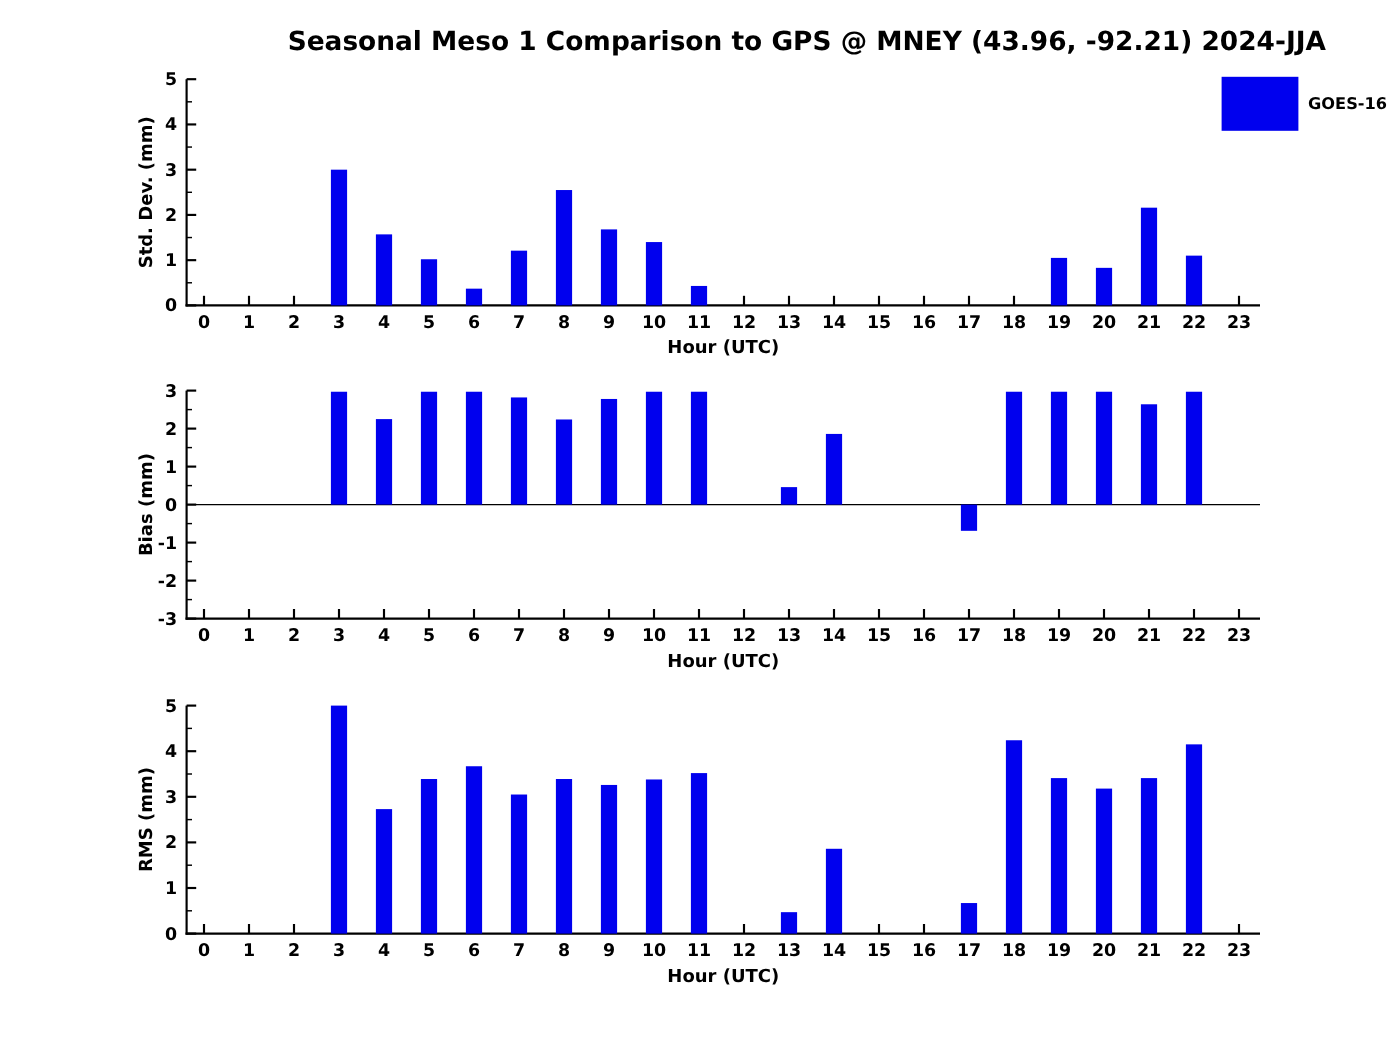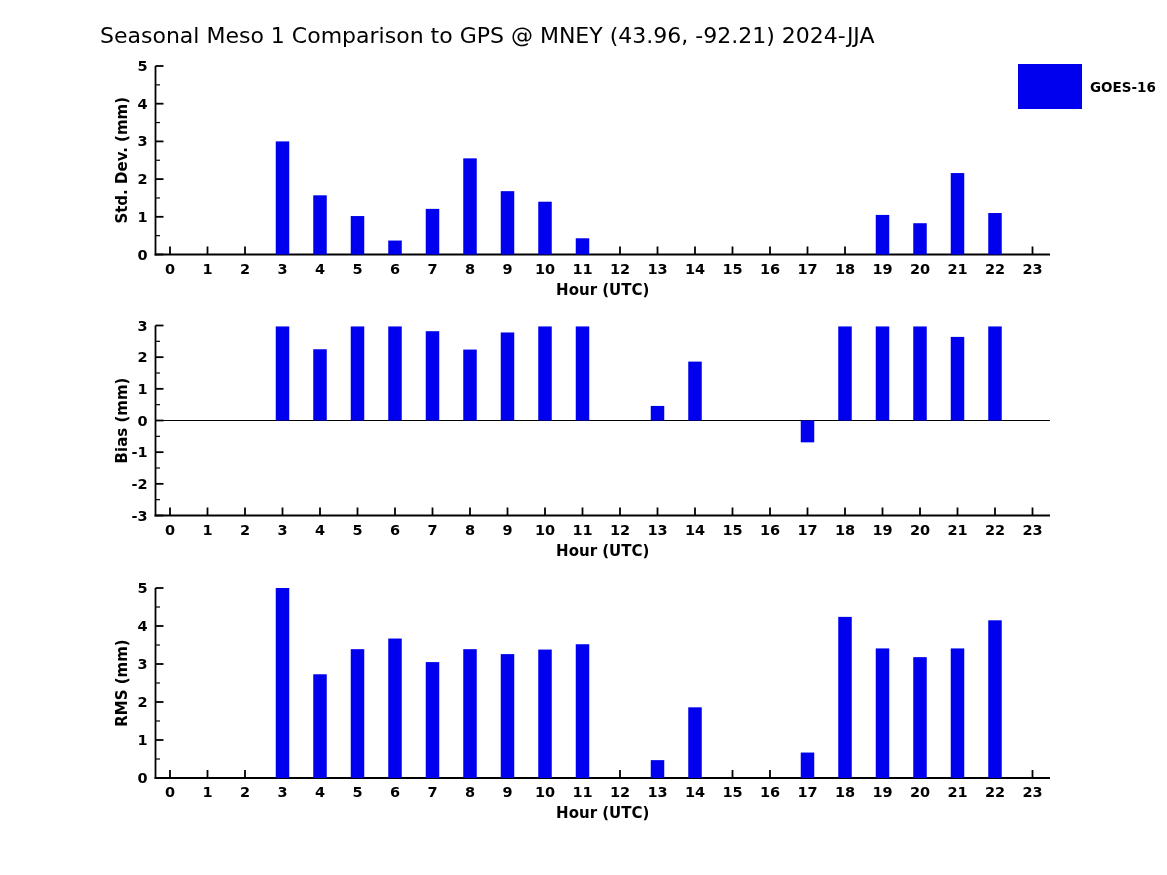--- a/index.html
+++ b/index.html
@@ -1,22 +1,22 @@
 <!DOCTYPE html>
 <html><head>
 <meta charset="utf-8">
 <style>
   html,body{margin:0;padding:0;background:#ffffff;}
   .figure{
     position:relative;width:1167px;height:875px;background:#ffffff;
     font-family:"DejaVu Sans", sans-serif;overflow:hidden;
   }
   .title{
-    position:absolute;top:23px;left:100px;width:1005px;text-align:left;
-    font-size:22px;font-weight:normal;color:#000;white-space:nowrap;
+    position:absolute;top:23px;left:100px;width:1005px;text-align:right;
+    font-size:22px;font-weight:bold;color:#000;white-space:nowrap;
   }
   .legend{
     position:absolute;left:977px;top:64px;display:flex;align-items:center;padding-left:41px;
   }
   .legend-swatch{width:64px;height:45px;background:#0000ee;}
   .legend-label{font-size:13.5px;font-weight:bold;color:#000;margin-left:8px;}
   svg.plots{position:absolute;left:0;top:0;}
   svg text{font-family:"DejaVu Sans", sans-serif;font-weight:bold;fill:#000;}
 </style>
 </head>

